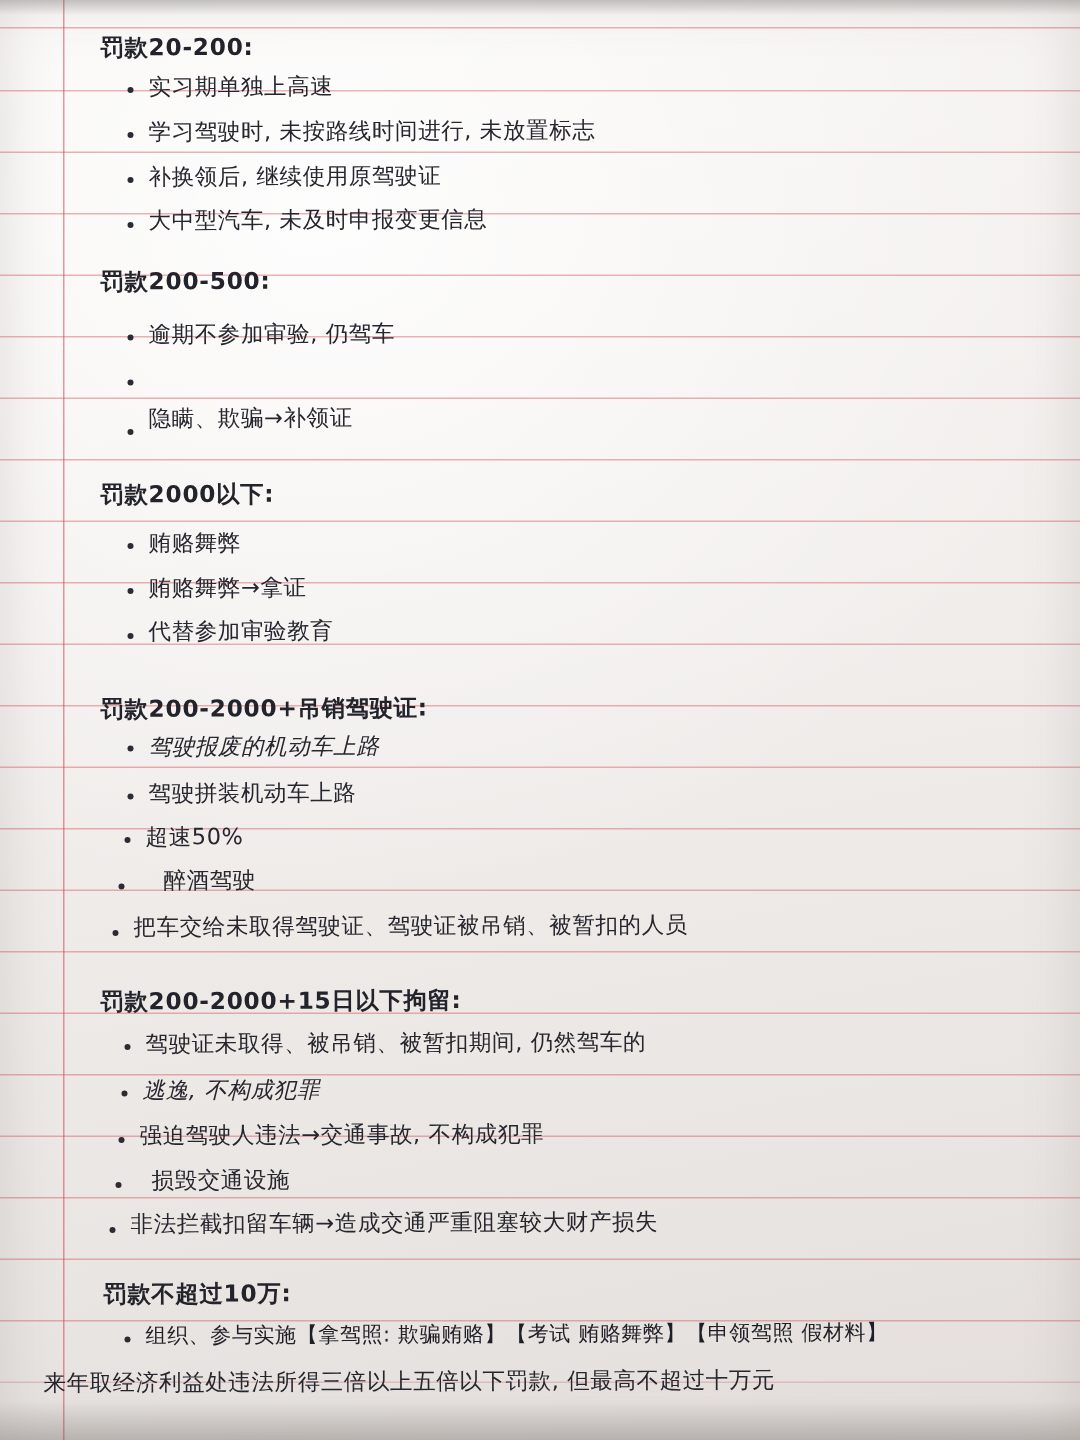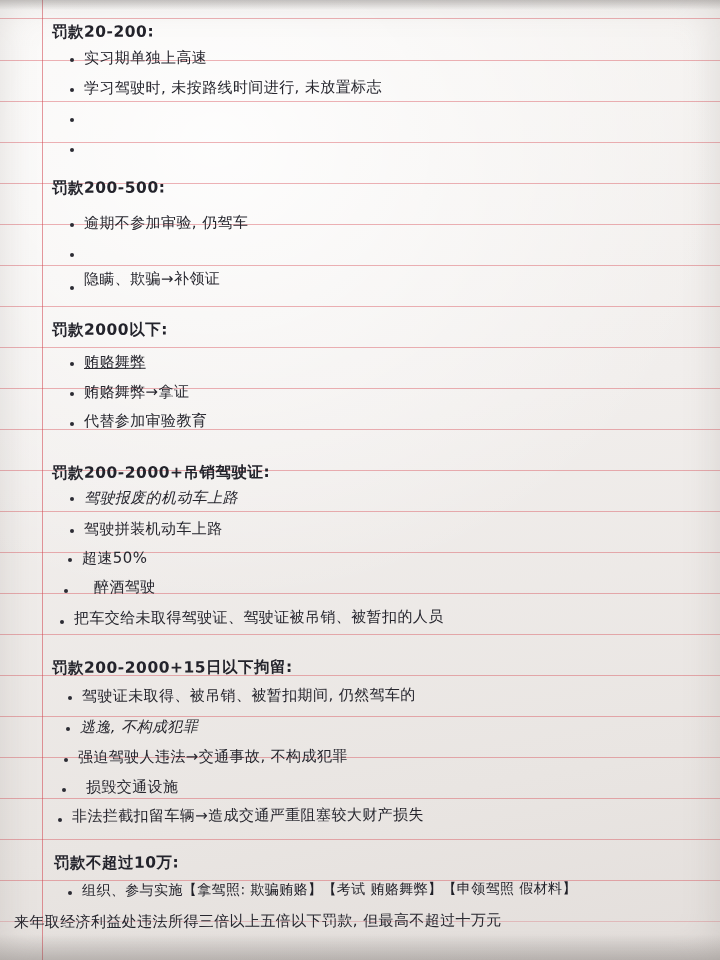--- a/index.html
+++ b/index.html
@@ -47,20 +47,21 @@
   .rule.faint {
     background: rgba(214, 74, 84, 0.26);
   }
 
   
   #content {
     position: absolute;
     inset: 0;
     color: #2b2b33;
     font-family: "DejaVu Sans", sans-serif;
+    margin-left: 15px;
   }
   .blk {
     position: absolute;
     left: 52px;
     right: 10px;
   }
   .heading {
     font-size: 15.5px;
     font-weight: 600;
     letter-spacing: 0.5px;
@@ -148,36 +149,38 @@
   <div id="content">
 
     <div class="blk skew" style="top:22px;">
       <span class="heading">罚款20-200:</span>
     </div>
     <span class="bullet" style="left:70px; top:58px;"></span>
     <span class="item skew" style="left:84px; top:49px;">实习期单独上高速</span>
     <span class="bullet" style="left:70px; top:88px;"></span>
     <span class="item skew" style="left:84px; top:79px;">学习驾驶时, 未按路线时间进行, 未放置标志</span>
     <span class="bullet" style="left:70px; top:118px;"></span>
+    <span class="item skew" style="left:84px; top:109px;">补换领后, 继续使用原驾驶证</span>
     <span class="bullet" style="left:70px; top:148px;"></span>
+    <span class="item skew" style="left:84px; top:138px;">大中型汽车, 未及时申报变更信息</span>
 
     <div class="blk skew" style="top:178px;">
       <span class="heading">罚款200-500:</span>
     </div>
     <span class="bullet" style="left:70px; top:223px;"></span>
     <span class="item skew" style="left:84px; top:214px;">逾期不参加审验, 仍驾车</span>
     <span class="bullet" style="left:70px; top:253px;"></span>
     <span class="bullet" style="left:70px; top:286px;"></span>
     <span class="item skew" style="left:84px; top:270px;">隐瞒、欺骗→补领证</span>
 
     <div class="blk skew" style="top:320px;">
       <span class="heading">罚款2000以下:</span>
     </div>
     <span class="bullet" style="left:70px; top:362px;"></span>
-    <span class="item skew" style="left:84px; top:353px;text-decoration:underline;">贿赂舞弊</span>
+    <span class="item skew" style="left:84px; top:353px;">贿赂舞弊</span>
     <span class="bullet" style="left:70px; top:392px;"></span>
     <span class="item skew" style="left:84px; top:383px;">贿赂舞弊→拿证</span>
     <span class="bullet" style="left:70px; top:422px;"></span>
     <span class="item skew" style="left:84px; top:412px;">代替参加审验教育</span>
 
     <div class="blk skew" style="top:463px;">
       <span class="heading">罚款200-2000+吊销驾驶证:</span>
     </div>
     <span class="bullet" style="left:70px; top:497px;"></span>
     <span class="item skew" style="left:84px; top:489px;font-style:italic;">驾驶报废的机动车上路</span>

